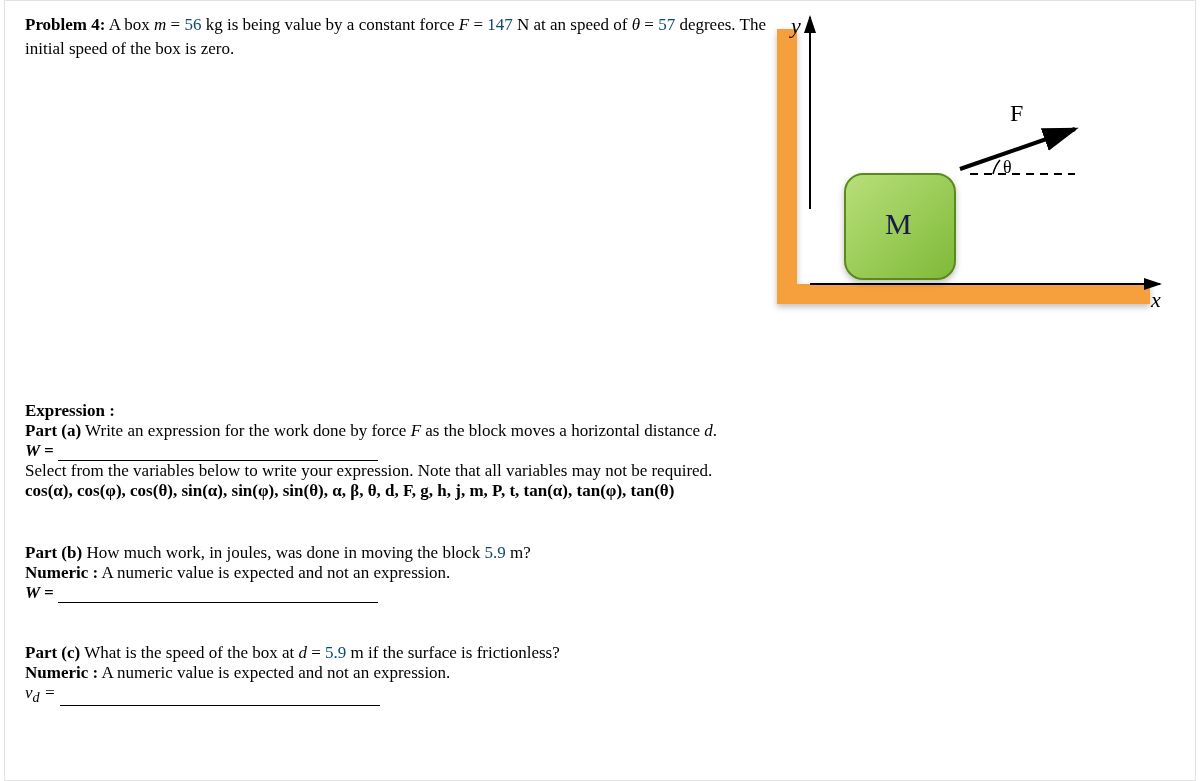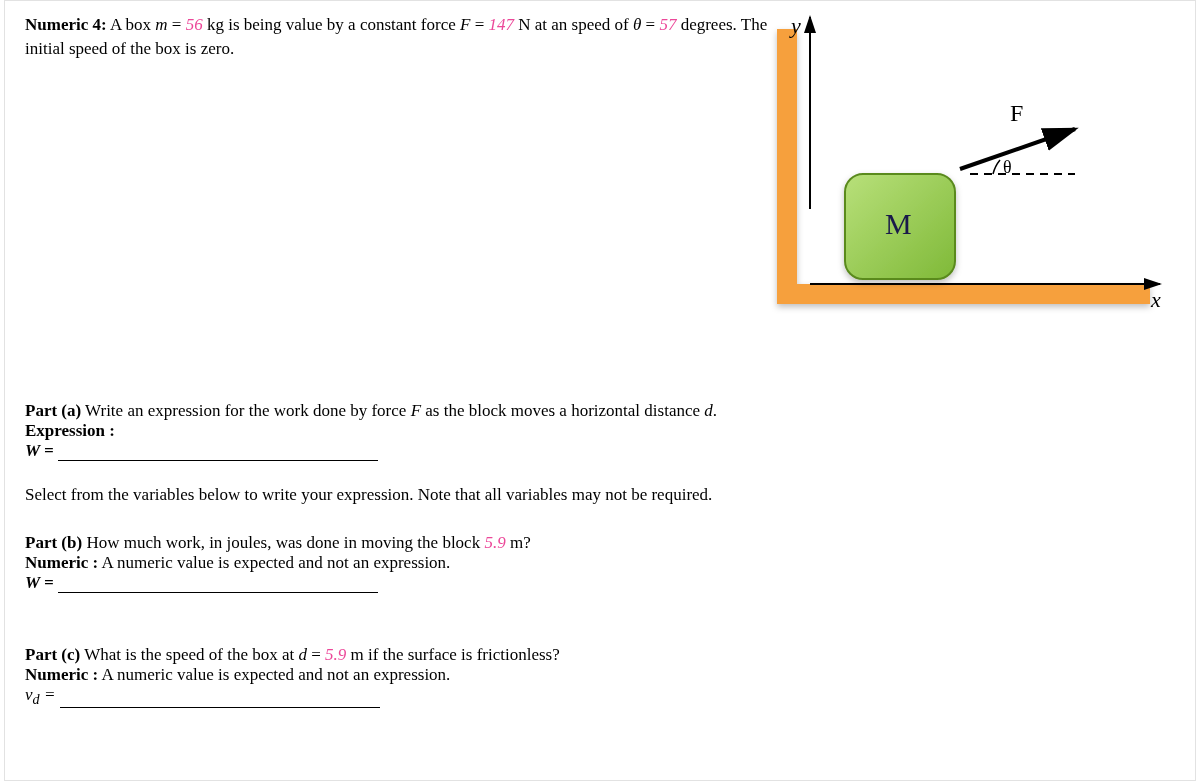--- a/index.html
+++ b/index.html
@@ -18,44 +18,44 @@
     top: 0;
     left: 4px;
     right: 4px;
     bottom: 0;
     border: 1px solid #e2e2e2;
     padding: 12px 20px 12px 20px;
   }
   .problem-statement { line-height: 1.4; max-width: 750px; }
   .bold { font-weight: bold; }
   .ital { font-style: italic; }
-  .red { color: #ec4899; font-style: italic; }
+  .red { color: #0c4a6e; }
   .answer-line {
     display: inline-block;
     border-bottom: 1px solid #000;
     min-width: 320px;
     height: 1em;
     vertical-align: bottom;
   }
-  .section { margin-top: 28px; }
+  .section { margin-top: 42px; }
   .diagram {
     position: absolute;
     top: 8px;
     right: 30px;
     width: 410px;
     height: 330px;
   }
 </style>
 </head>
 <body>
 
 <div class="page-frame">
 
   <div class="problem-statement">
-    <span class="bold">Numeric 4:</span>
+    <span class="bold">Problem 4:</span>
     <span>A box </span><span class="ital">m</span><span> = </span><span class="red">56</span><span> kg is being value by a constant force </span><span class="ital">F</span><span> = </span><span class="red">147</span><span> N at an speed of </span><span class="ital">θ</span><span> = </span><span class="red">57</span><span> degrees. The initial speed of the box is zero.</span>
   </div>
 
   <div class="diagram">
     <svg width="410" height="330" viewBox="0 0 410 330">
       <defs>
         <linearGradient id="box-grad" x1="0%" y1="0%" x2="100%" y2="100%">
           <stop offset="0%" stop-color="#b8e07a"></stop>
           <stop offset="100%" stop-color="#7fb938"></stop>
         </linearGradient>
@@ -87,48 +87,49 @@
       <line x1="205" y1="160" x2="320" y2="120" stroke="#000" stroke-width="4" marker-end="url(#arrow)"></line>
       <text x="255" y="112" font-family="Times New Roman" font-size="24">F</text>
 
       <path d="M 245 151 A 35 35 0 0 0 238 165" fill="none" stroke="#000" stroke-width="1.5"></path>
       <text x="248" y="164" font-family="Times New Roman" font-size="18">θ</text>
     </svg>
   </div>
 
   <div class="section" style="margin-top:340px;">
     <div>
-      <span class="bold">Part (a)</span><span> Write an expression for the work done by force </span><span class="ital">F</span><span> as the block moves a horizontal distance </span><span class="ital">d</span><span>.</span>
+      <span class="bold">Expression   :</span>
     </div>
     <div>
-      <span class="bold">Expression   :</span>
+      <span class="bold">Part (a)</span><span> Write an expression for the work done by force </span><span class="ital">F</span><span> as the block moves a horizontal distance </span><span class="ital">d</span><span>.</span>
     </div>
     <div>
       <span class="ital bold">W =</span>
       <span class="answer-line"></span>
     </div>
-    <div style="margin-top:24px;">
+    <div style="">
       <div>Select from the variables below to write your expression. Note that all variables may not be required.</div>
+      <div class="bold">cos(α), cos(φ), cos(θ), sin(α), sin(φ), sin(θ), α, β, θ, d, F, g, h, j, m, P, t, tan(α), tan(φ), tan(θ)</div>
     </div>
   </div>
 
   <div class="section">
     <div>
       <span class="bold">Part (b)</span><span> How much work, in joules, was done in moving the block </span><span class="red">5.9</span><span> m?</span>
     </div>
     <div>
       <span class="bold">Numeric   :</span><span> A numeric value is expected and not an expression.</span>
     </div>
     <div>
       <span class="ital bold">W =</span>
       <span class="answer-line"></span>
     </div>
   </div>
 
-  <div class="section" style="margin-top:52px;">
+  <div class="section" style="margin-top:40px;">
     <div>
       <span class="bold">Part (c)</span><span> What is the speed of the box at </span><span class="ital">d</span><span> = </span><span class="red">5.9</span><span> m if the surface is frictionless?</span>
     </div>
     <div>
       <span class="bold">Numeric   :</span><span> A numeric value is expected and not an expression.</span>
     </div>
     <div>
       <span class="ital"><span>v</span><sub>d</sub><span> =</span></span>
       <span class="answer-line"></span>
     </div>

